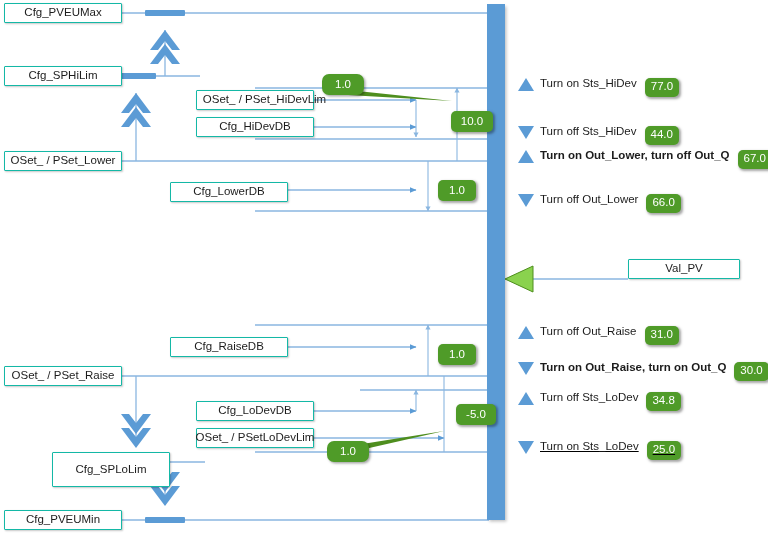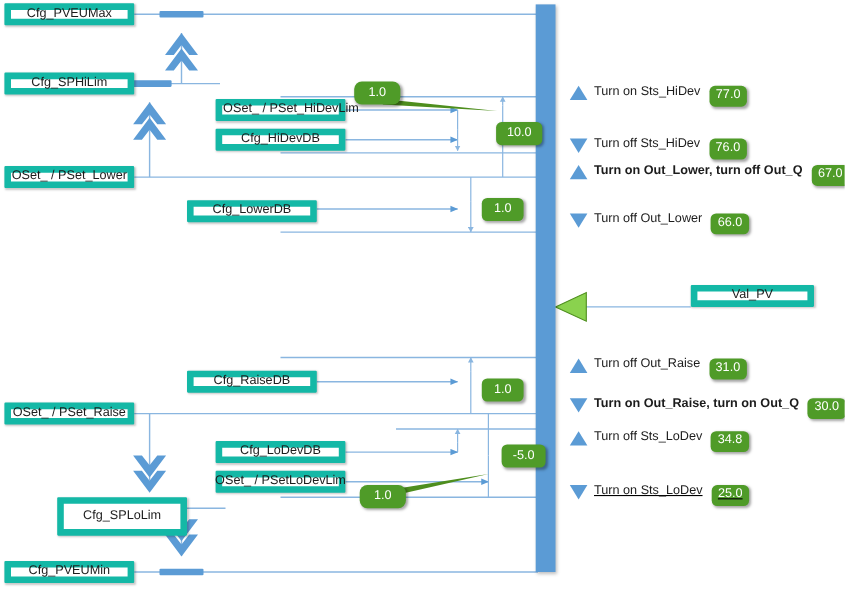--- a/index.html
+++ b/index.html
@@ -14,21 +14,21 @@
     overflow:hidden;
     background:#ffffff;
   }
   #wires{position:absolute;left:0;top:0;width:768px;height:535px;}
 
   
   .box{
     position:absolute;
     box-sizing:border-box;
     background:#ffffff;
-    border:6px solid #14b8a6;
+    border:1px solid #14b8a6;
     border-radius:1px;
     color:#1c1c1c;
     font-size:11.5px;
     line-height:1;
     display:flex;
     align-items:center;
     justify-content:center;
     text-align:center;
     box-shadow:1px 1px 2px rgba(0,0,0,.22);
     white-space:nowrap;
@@ -254,21 +254,21 @@
   <div class="badge" style="left:456px;top:404px;width:40px;height:21px;">-5.0</div>
 
   <div class="legend-row" style="left:518px;top:78px;">
     <span class="tri up"></span>
     <span class="legend-text">Turn on Sts_HiDev</span>
     <span class="legend-badge">77.0</span>
   </div>
   <div class="legend-row" style="left:518px;top:126px;">
     <span class="tri down"></span>
     <span class="legend-text">Turn off Sts_HiDev</span>
-    <span class="legend-badge">76.0</span>
+    <span class="legend-badge">44.0</span>
   </div>
   <div class="legend-row" style="left:518px;top:150px;">
     <span class="tri up"></span>
     <span class="legend-text bold">Turn on Out_Lower, turn off Out_Q</span>
     <span class="legend-badge">67.0</span>
   </div>
   <div class="legend-row" style="left:518px;top:194px;">
     <span class="tri down"></span>
     <span class="legend-text">Turn off Out_Lower</span>
     <span class="legend-badge">66.0</span>

